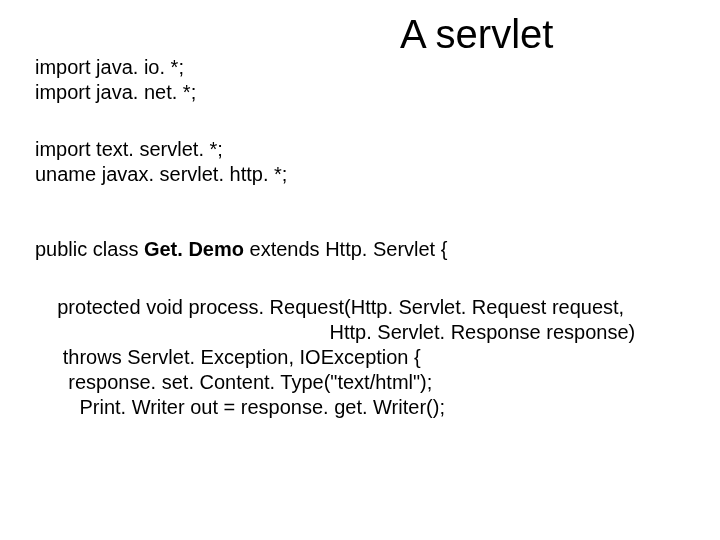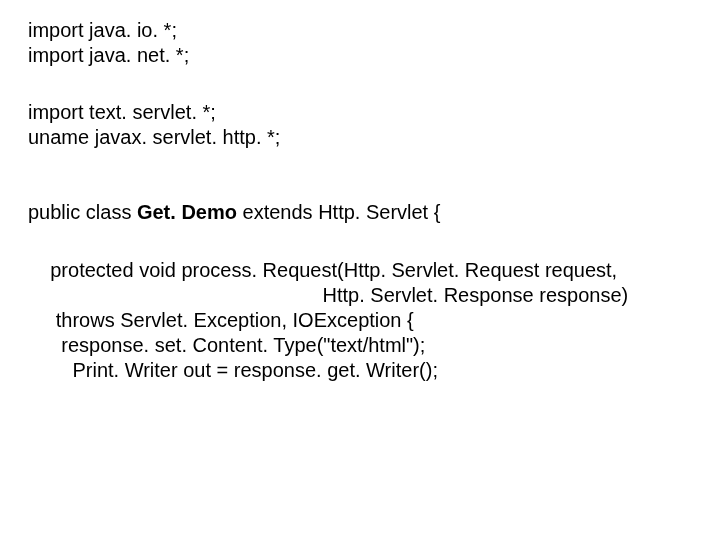--- a/index.html
+++ b/index.html
@@ -20,37 +20,39 @@
   }
   .title {
     position: absolute;
     top: 12px;
     left: 400px;
     font-size: 40px;
     font-weight: normal;
   }
   .code-block {
     position: absolute;
-    left: 28px;
+    left: 35px;
     font-size: 20px;
     line-height: 1.25;
     white-space: pre;
+    margin-top: 37px;
   }
   .block1 { top: 18px; }
   .block2 { top: 100px; }
   .block3 { top: 200px; }
   .block4 { top: 258px; }
   .block5 { top: 418px; }
   .bold { font-weight: bold; }
 </style>
 </head>
 <body>
 
 <div class="slide">
 
+  <div class="title">A servlet</div>
 
   <div class="code-block block1"><span>import java. io. *;</span>
 <span>import java. net. *;</span></div>
 
   <div class="code-block block2"><span>import text. servlet. *;</span>
 <span>uname javax. servlet. http. *;</span></div>
 
   <div class="code-block block4"><span>    protected void process. Request(Http. Servlet. Request request,</span>
 <span>                                                     Http. Servlet. Response response)</span>
 <span>     throws Servlet. Exception, IOException {</span>

